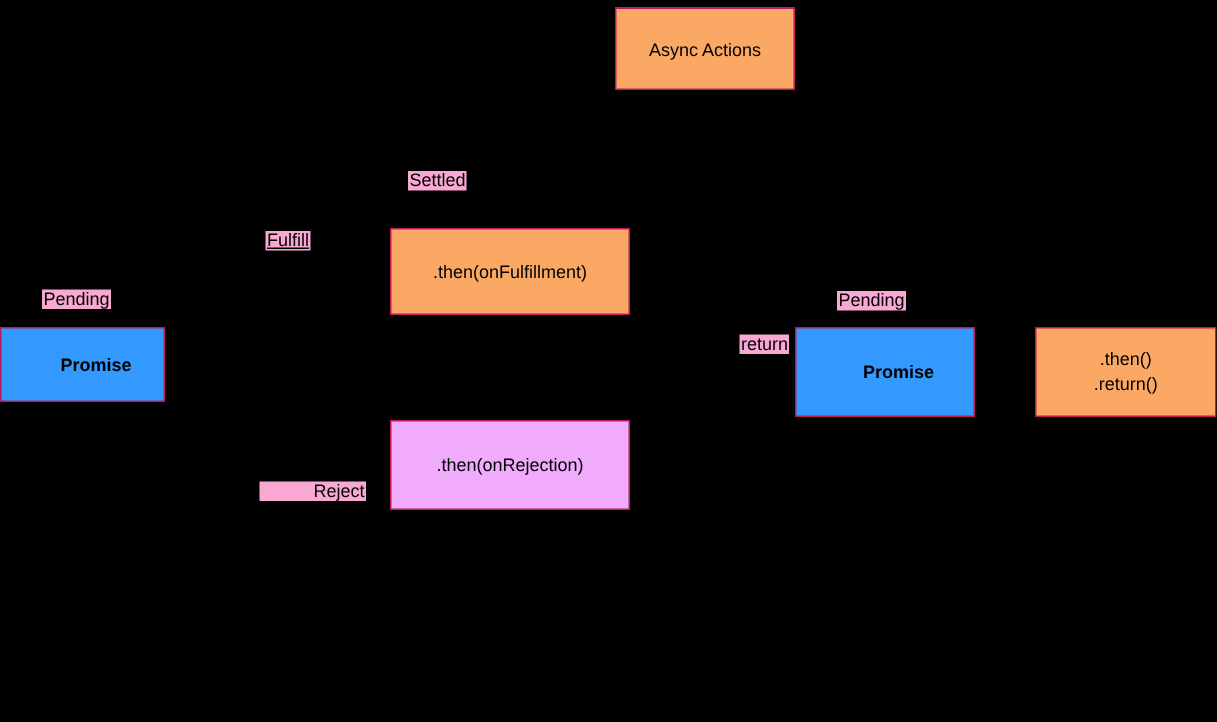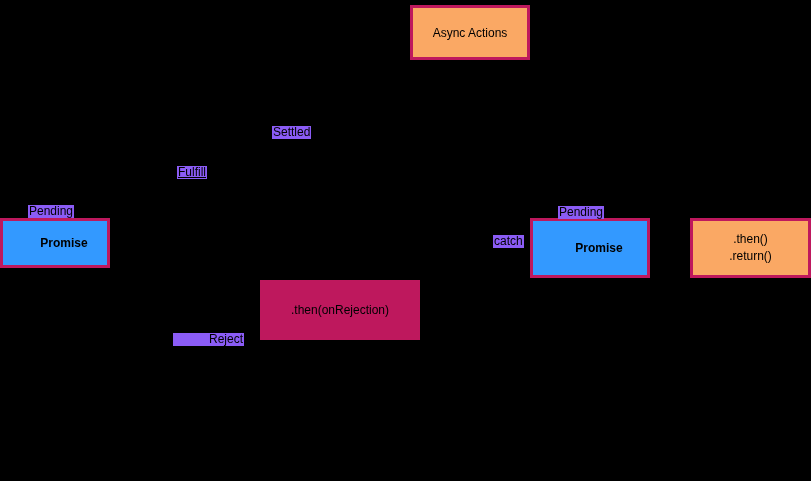--- a/index.html
+++ b/index.html
@@ -11,21 +11,21 @@
   .canvas {
     position: relative;
     width: 811px;
     height: 481px;
     background: #000000;
     overflow: hidden;
   }
   .node {
     position: absolute;
     box-sizing: border-box;
-    border: 3px solid #be185d;
+    border: 1px solid #be185d;
     display: flex;
     flex-direction: column;
     align-items: center;
     justify-content: center;
     text-align: center;
     color: #000000;
     font-size: 12px;
   }
   .node .line {
     display: block;
@@ -34,44 +34,46 @@
   }
   .node.tight .line {
     line-height: 17px;
   }
   .node.bold .line {
     font-weight: bold;
     margin-left: 18px;
   }
   .chip {
     position: absolute;
-    background: #8b5cf6;
+    background: #f9a8d4;
     color: #000000;
     font-size: 12px;
     line-height: 13px;
     padding: 0 1px;
     white-space: nowrap;
-    margin-top: 12px;
   }
 </style>
 </head>
 <body>
 
 <div class="canvas">
 
   <div class="node" style="left: 410px; top: 5px; width: 120px; height: 55px; background-color: rgb(250, 168, 100);">
     <span class="line">Async Actions</span>
   </div>
 
   <div class="node bold" style="left: 0px; top: 218px; width: 110px; height: 50px; background-color: rgb(51, 153, 255);">
     <span class="line">Promise</span>
   </div>
 
+  <div class="node" style="left: 260px; top: 152px; width: 160px; height: 58px; background-color: rgb(250, 168, 100);">
+    <span class="line">.then(onFulfillment)</span>
+  </div>
 
-  <div class="node" style="left: 260px; top: 280px; width: 160px; height: 60px; background-color: #be185d;">
+  <div class="node" style="left: 260px; top: 280px; width: 160px; height: 60px; background-color: #f0abfc;">
     <span class="line">.then(onRejection)</span>
   </div>
 
   <div class="node bold" style="left: 530px; top: 218px; width: 120px; height: 60px; background-color: rgb(51, 153, 255);">
     <span class="line">Promise</span>
   </div>
 
   <div class="node tight" style="left: 690px; top: 218px; width: 121px; height: 60px; background-color: rgb(250, 168, 100);">
     <span class="line">.then()</span>
     <span class="line">.return()</span>
@@ -79,17 +81,17 @@
 
 
   <div class="chip" style="left:28px; top:193px;">Pending</div>
 
   <div class="chip" style="left:177px; top:154px;text-decoration:underline;">Fulfill</div>
 
   <div class="chip" style="left:272px; top:114px;">Settled</div>
 
   <div class="chip" style="left:173px; top:321px;padding-left:36px;">Reject</div>
 
-  <div class="chip" style="left:493px; top:223px;">catch</div>
+  <div class="chip" style="left:493px; top:223px;">return</div>
 
   <div class="chip" style="left:558px; top:194px;">Pending</div>
 
 </div>
 
 </body></html>

